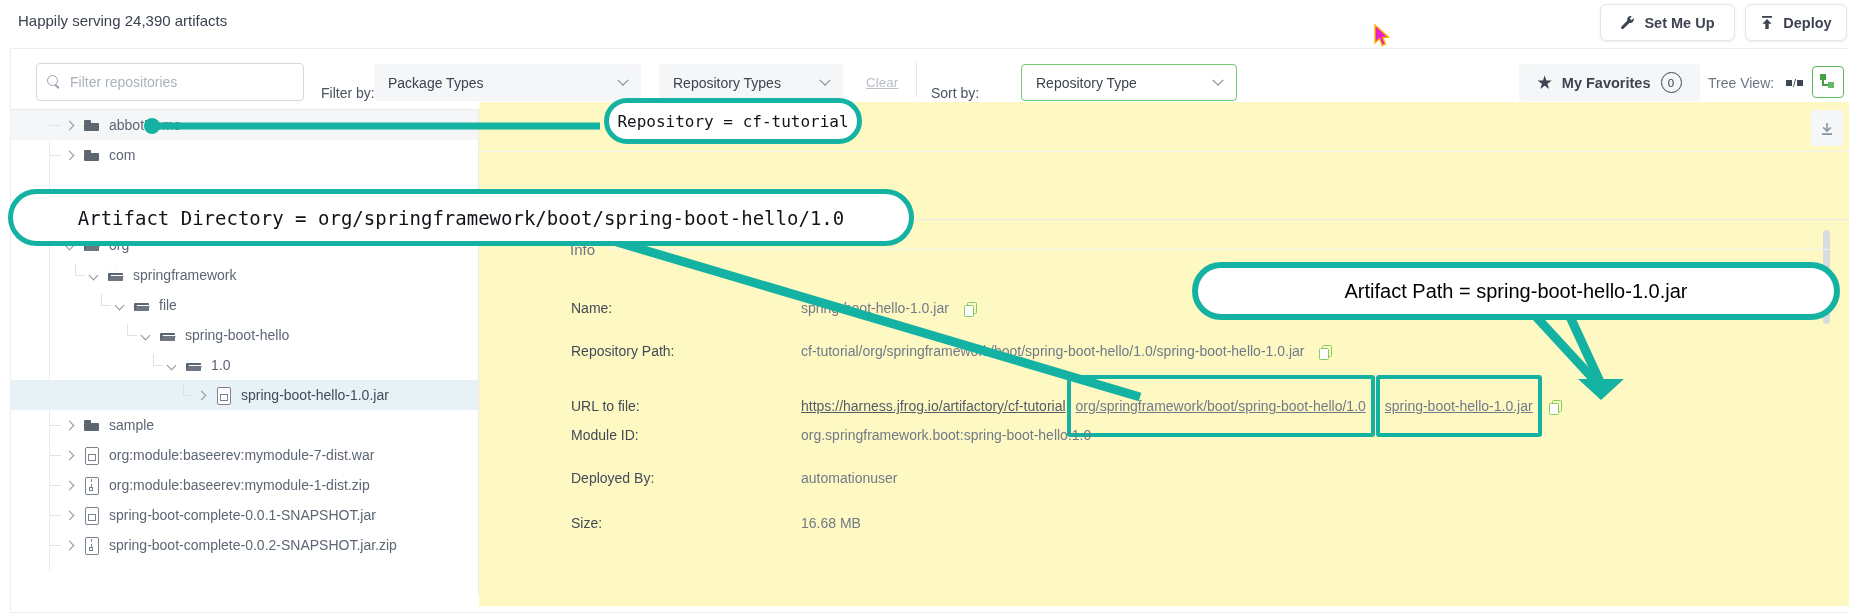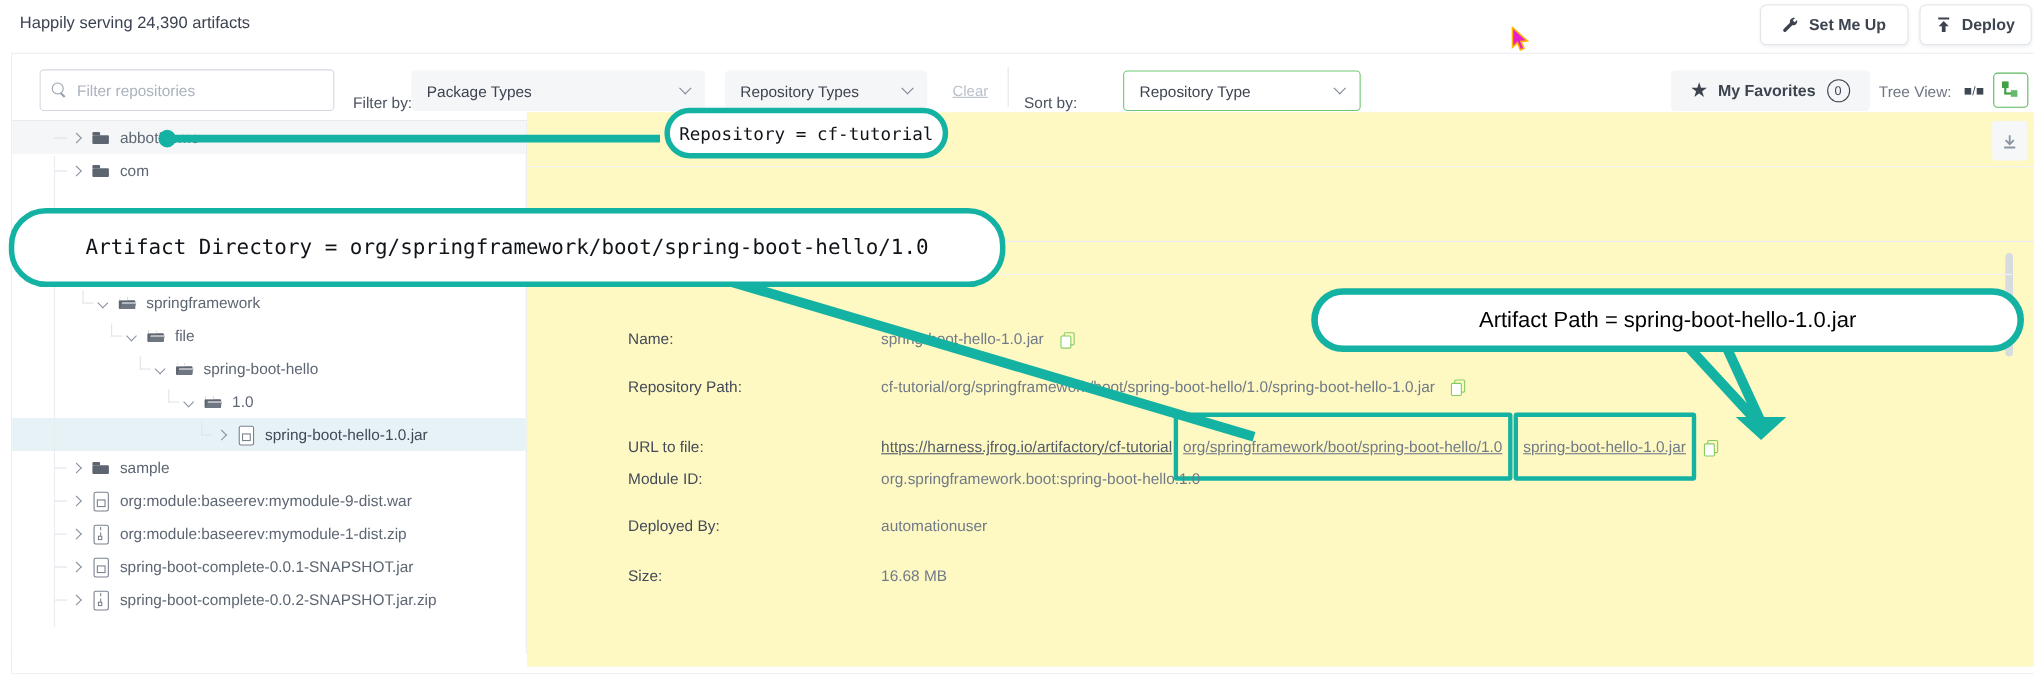--- a/index.html
+++ b/index.html
@@ -144,21 +144,21 @@
     border:1.4px solid #85cd63; border-radius:1.5px; }
   .copyic::after { content:''; position:absolute; left:0; top:3px; width:8px; height:10px;
     border:1.4px solid #85cd63; border-radius:1.5px; background:#fff; }
 
   
   .annsvg { position:absolute; left:0; top:0; width:1849px; height:613px; z-index:15; pointer-events:none; }
   .oval { position:absolute; background:#fff; border:5px solid #14b2a2; z-index:20;
     display:flex; align-items:center; justify-content:center; color:#101418; }
   #oval-repo { left:604px; top:98px;  width:258px; height:46px; border-radius:26px;
     font-family:"DejaVu Sans Mono",monospace; font-size:16px; }
-  #oval-dir  { left:8px;   top:189px; width:906px; height:72px; border-radius:34px;
+  #oval-dir  { left:8px;   top:189px; width:906px; height:57px; border-radius:34px;
     font-family:"DejaVu Sans Mono",monospace; font-size:19px; }
   #oval-path { left:1192px; top:262px; width:648px; height:58px; border-radius:32px;
     border-width:6px; font-size:20px; color:#000; }
 
   .cursor { position:absolute; left:1372px; top:24px; z-index:40; }
 </style>
 </head>
 <body>
 
 <div class="canvas">
@@ -288,21 +288,21 @@
       <div class="trow lvl1">
         <span class="dash"></span>
         <span class="chev right"></span>
         <span class="ico ico-folder"></span>
         <span class="tlabel">sample</span>
       </div>
       <div class="trow lvl1">
         <span class="dash"></span>
         <span class="chev right"></span>
         <span class="ico ico-jar"></span>
-        <span class="tlabel">org:module:baseerev:mymodule-9-dist.war</span>
+        <span class="tlabel">org:module:baseerev:mymodule-7-dist.war</span>
       </div>
       <div class="trow lvl1">
         <span class="dash"></span>
         <span class="chev right"></span>
         <span class="ico ico-zip">
             <i></i>
           </span>
         <span class="tlabel">org:module:baseerev:mymodule-1-dist.zip</span>
       </div>
       <div class="trow lvl1">

